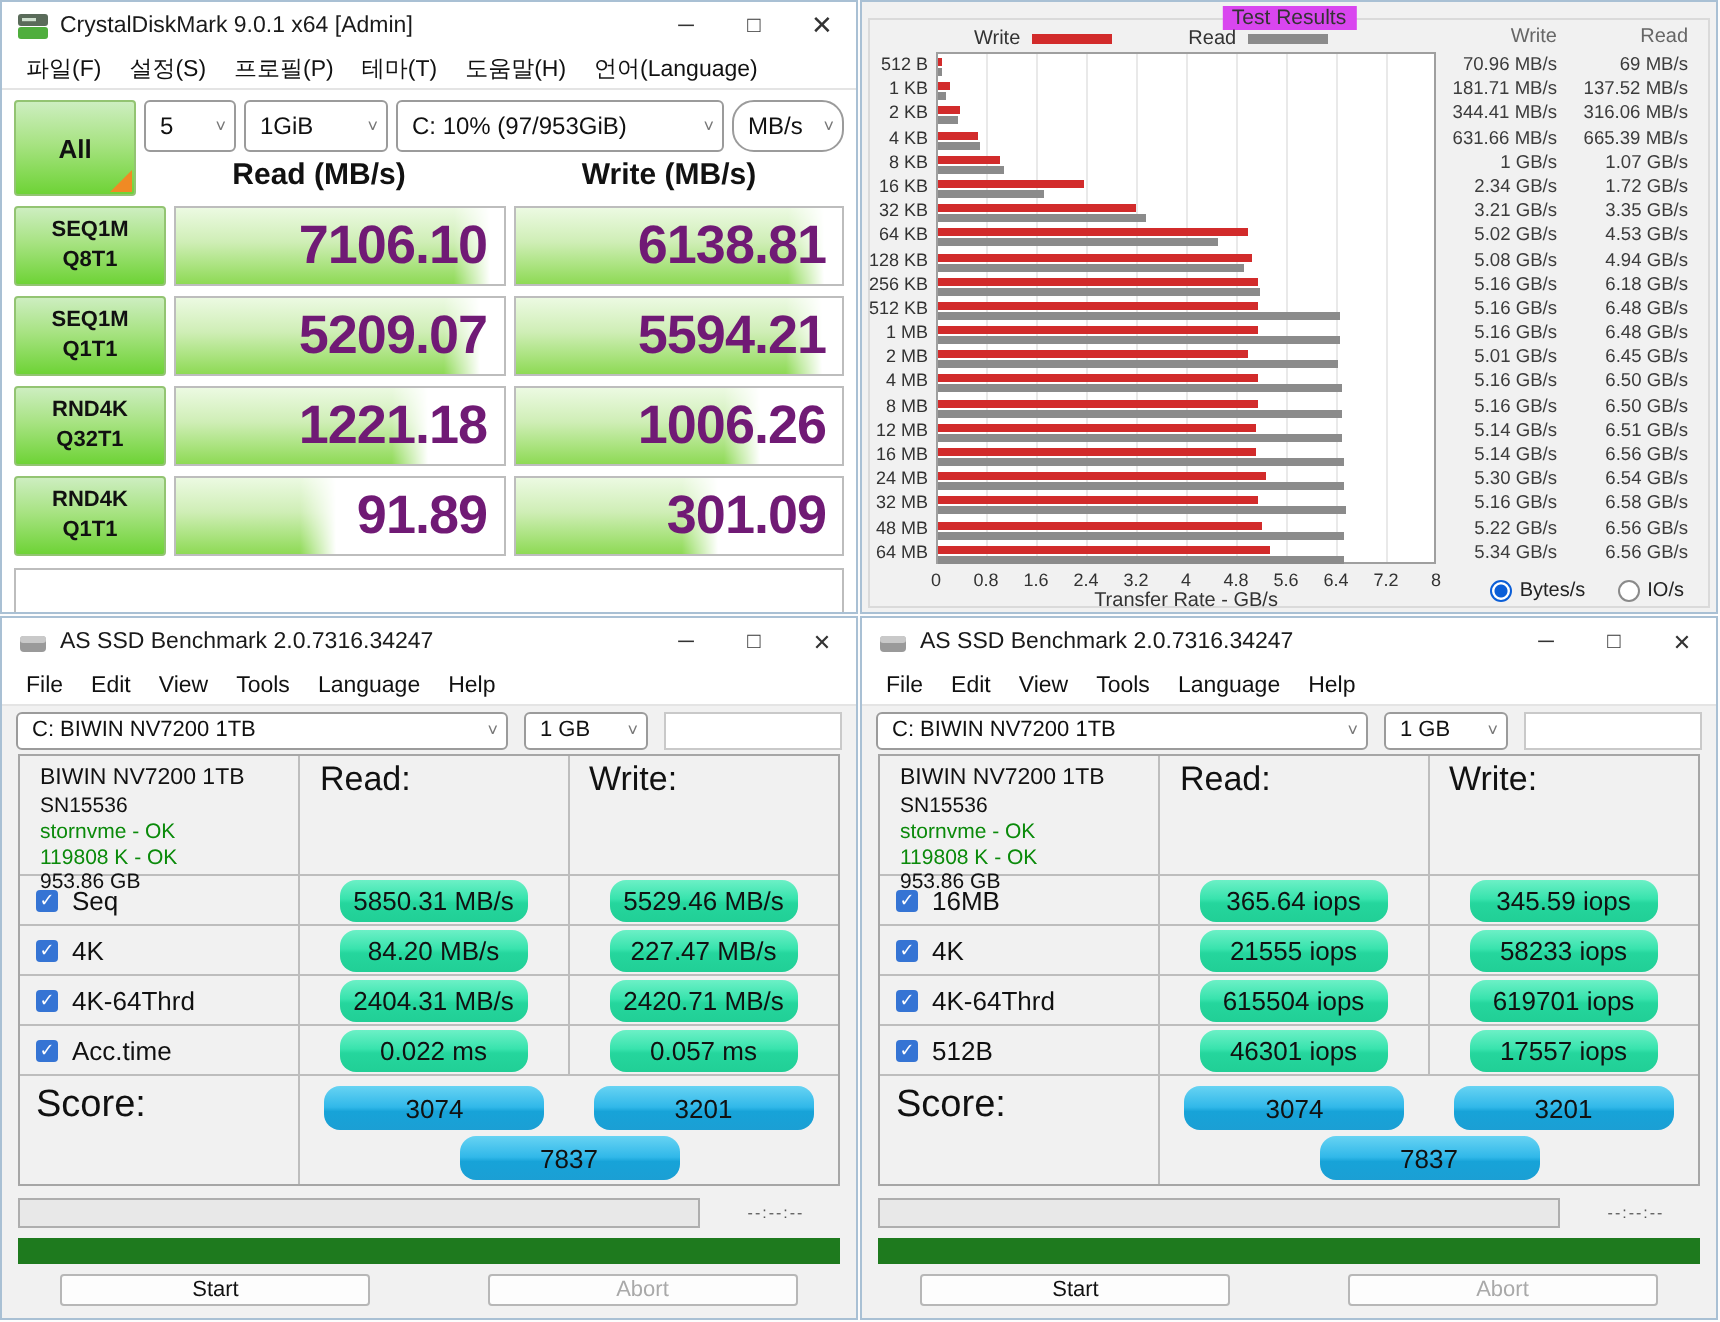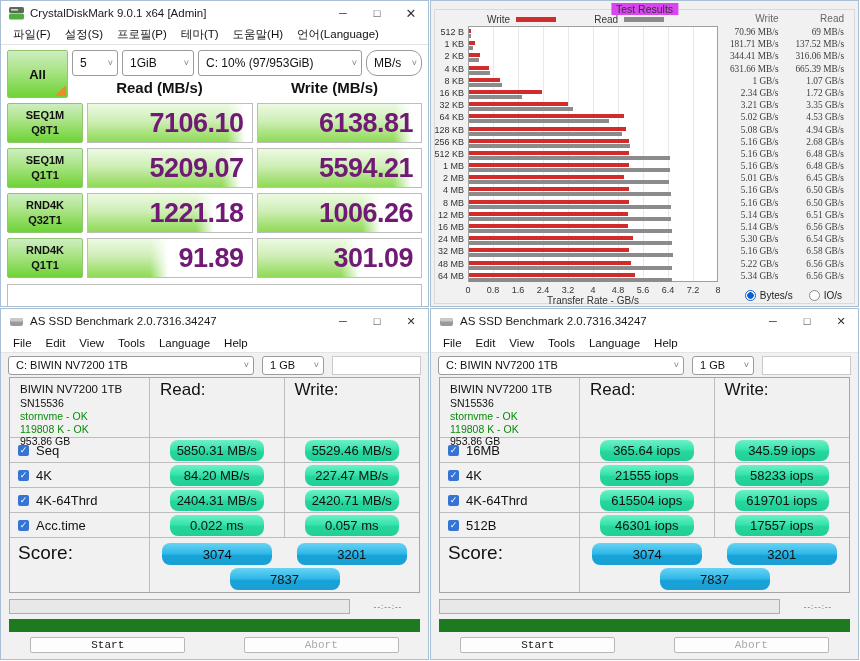--- a/index.html
+++ b/index.html
@@ -61,21 +61,21 @@
   .atto-brow { height:12.19px; padding-top:2px; }
   .bar { height:4px; }
   .bar.bw { background:var(--atto-write-red,#d22b2b); margin-bottom:1px; }
   .bar.br { background:var(--atto-read-gray,#8b8b8b); }
   .atto-ticks { position:absolute; left:37px; top:284px; width:250px; height:10px; }
   .atto-tick { position:absolute; transform:translateX(-50%); font-size:9px; color:#333; }
   .atto-xlabel { position:absolute; top:294px; left:162px; transform:translateX(-50%); font-size:10px; color:#333; }
   .atto-vhead { position:absolute; top:12px; left:292px; right:14px; display:flex; justify-content:flex-end; gap:10px; color:#666; font-size:10px; }
   .atto-vhead span, .atto-vrow span { width:64px; text-align:right; }
   .atto-values { position:absolute; top:25px; left:292px; right:14px; }
-  .atto-vrow { display:flex; justify-content:flex-end; gap:10px; height:12.19px; line-height:12.19px; font-size:9.3px; color:#3c3c3c; white-space:nowrap;font-family:Liberation Serif, serif; }
+  .atto-vrow { display:flex; justify-content:flex-end; gap:10px; height:12.19px; line-height:12.19px; font-size:9.3px; color:#3c3c3c; white-space:nowrap; }
   .atto-radios { position:absolute; right:16px; bottom:5px; display:flex; gap:16px; align-items:center; }
   .radio { display:flex; align-items:center; gap:4px; font-size:10px; color:#222; }
   .rdot { width:11px; height:11px; border-radius:50%; border:1px solid #8a8a8a; background:#fff; }
   .radio.sel .rdot { border-color:var(--radio-blue,#0b5ed7); background:radial-gradient(circle,var(--radio-blue,#0b5ed7) 0 3px,#fff 3.5px); }
 
   
   .as-toolbar { height:22px; display:flex; gap:8px; padding:2px 7px 0 7px; align-items:center; }
   .as-toolbar .combo { height:19px; font-size:11px; }
   .as-combo-drive { width:246px; }
   .as-combo-size { width:62px; }
@@ -101,21 +101,21 @@
   .sp { position:absolute; width:110px; height:22px; }
   .sp.read  { left:25%; top:5px; transform:translateX(-50%); }
   .sp.write { left:75%; top:5px; transform:translateX(-50%); }
   .sp.total { left:50%; top:30px; transform:translateX(-50%); }
   .as-progress-row { position:absolute; left:8px; right:8px; top:290px; height:15px; display:flex; align-items:center; gap:6px; }
   .pbar { flex:1; height:15px; background:#e8e8e8; border:1px solid #aeaeae; }
   .ptimer { width:64px; text-align:center; font-size:8px; color:#555; letter-spacing:1px; }
   .as-greenbar { position:absolute; left:8px; right:8px; top:310px; height:13px; background:var(--progress-green,#1e7a1e); }
   .as-buttons { position:absolute; left:0; right:0; top:328px; height:17px; display:flex; }
   .as-buttons .half { width:50%; display:flex; justify-content:center; }
-  .btn { width:155px; height:16px; background:#fdfdfd; border:1px solid #b7b7b7; border-radius:2px; font-size:11px; display:flex; align-items:center; justify-content:center; color:#111;font-family:Liberation Mono, monospace; }
+  .btn { width:155px; height:16px; background:#fdfdfd; border:1px solid #b7b7b7; border-radius:2px; font-size:11px; display:flex; align-items:center; justify-content:center; color:#111; }
   .btn.disabled { color:#a9a9a9; }
 </style>
 </head>
 <body>
 
 <div class="screen">
 
   <div class="win">
     <div class="titlebar">
       <svg class="wicon" viewBox="0 0 15 13">
@@ -401,21 +401,21 @@
         <div class="atto-vrow">
           <span>5.02 GB/s</span>
           <span>4.53 GB/s</span>
         </div>
         <div class="atto-vrow">
           <span>5.08 GB/s</span>
           <span>4.94 GB/s</span>
         </div>
         <div class="atto-vrow">
           <span>5.16 GB/s</span>
-          <span>2.68 GB/s</span>
+          <span>6.18 GB/s</span>
         </div>
         <div class="atto-vrow">
           <span>5.16 GB/s</span>
           <span>6.48 GB/s</span>
         </div>
         <div class="atto-vrow">
           <span>5.16 GB/s</span>
           <span>6.48 GB/s</span>
         </div>
         <div class="atto-vrow">

